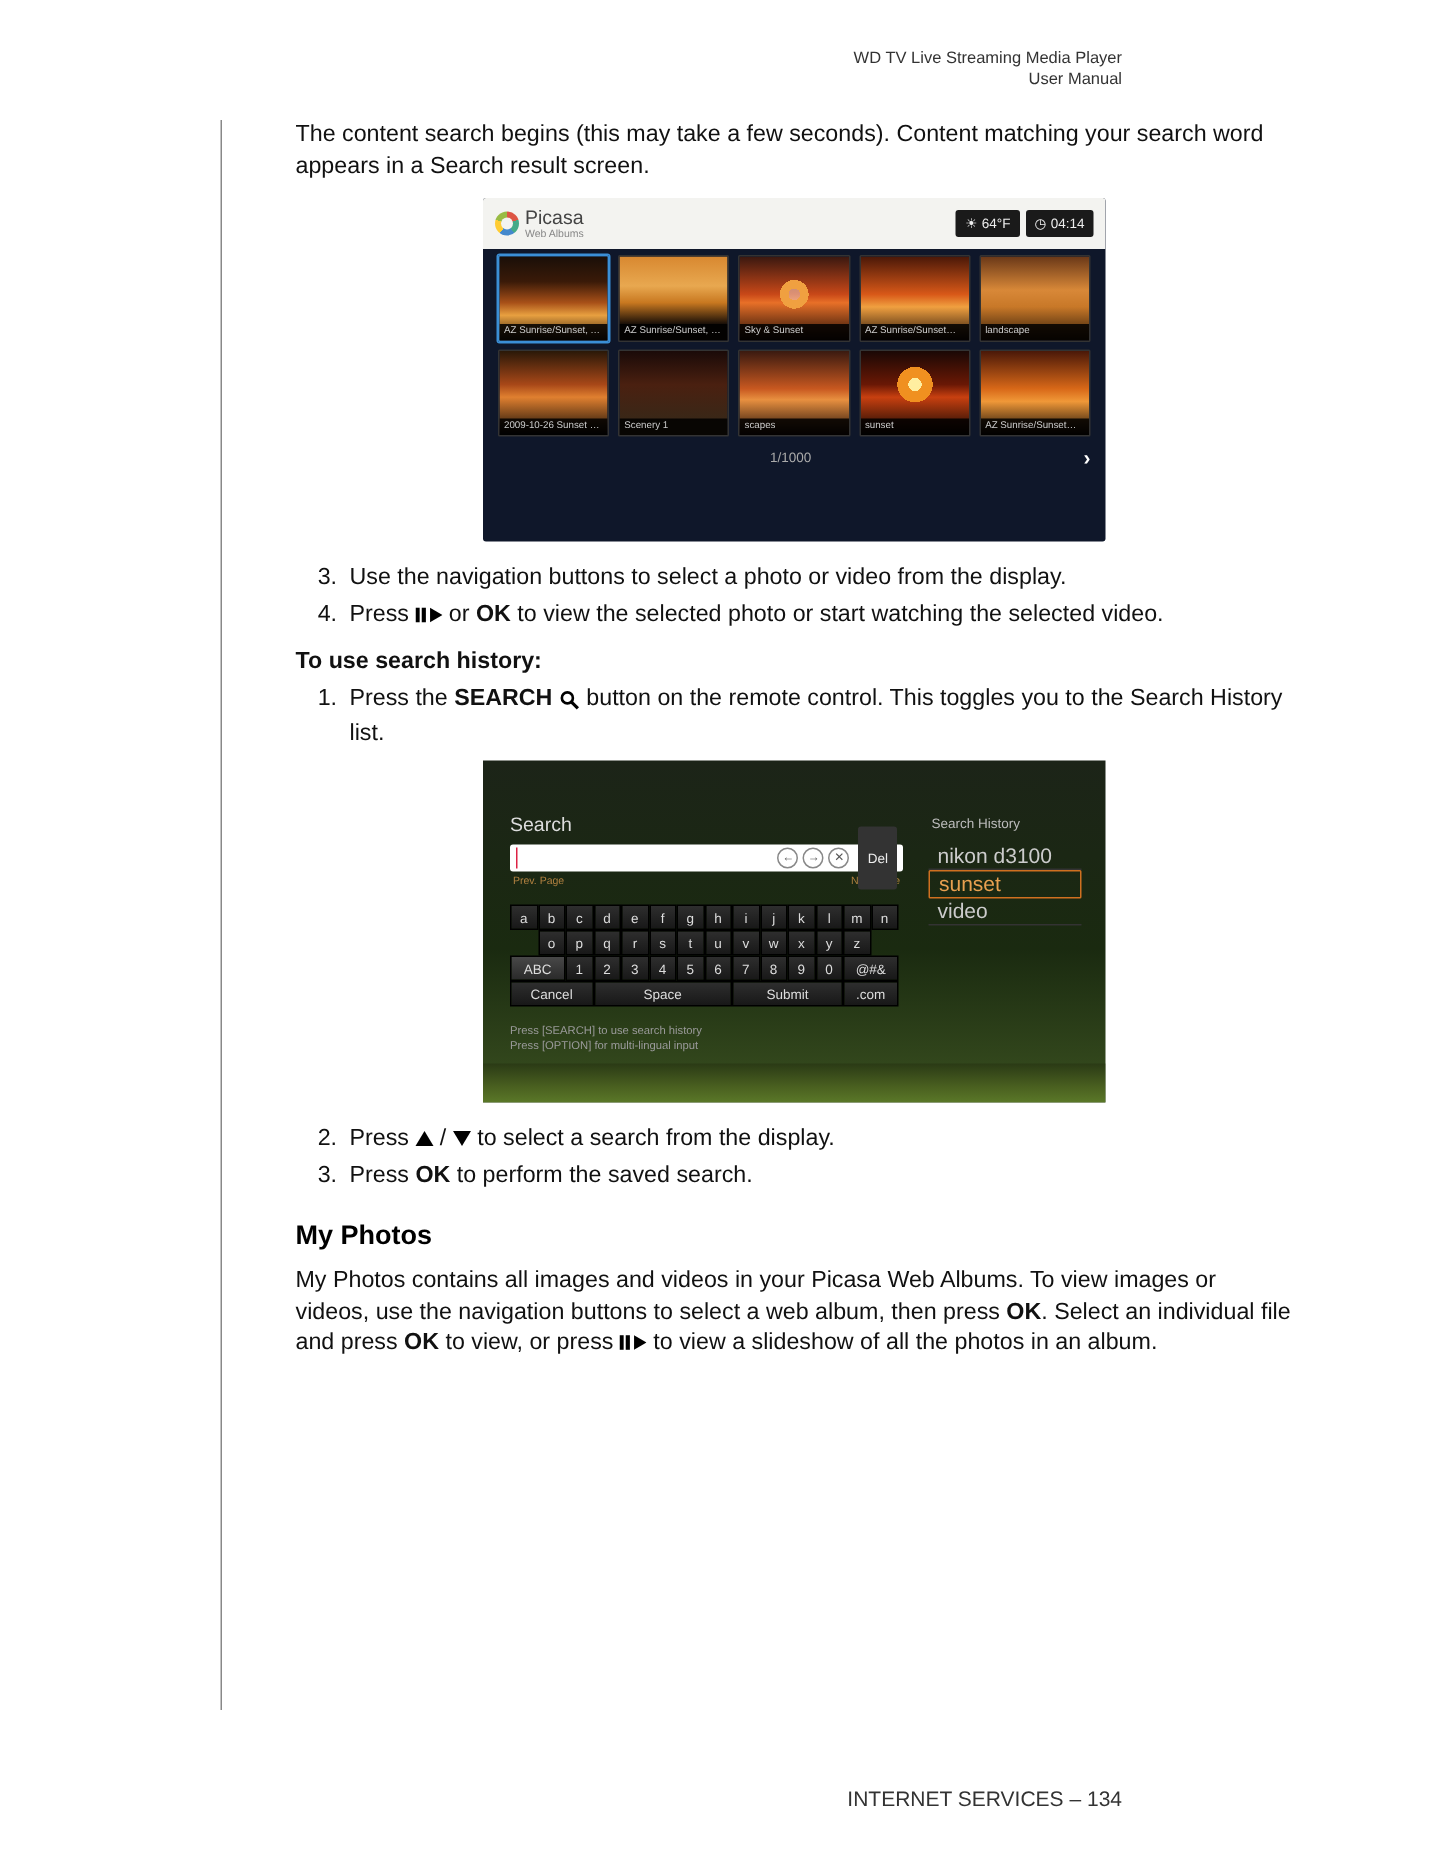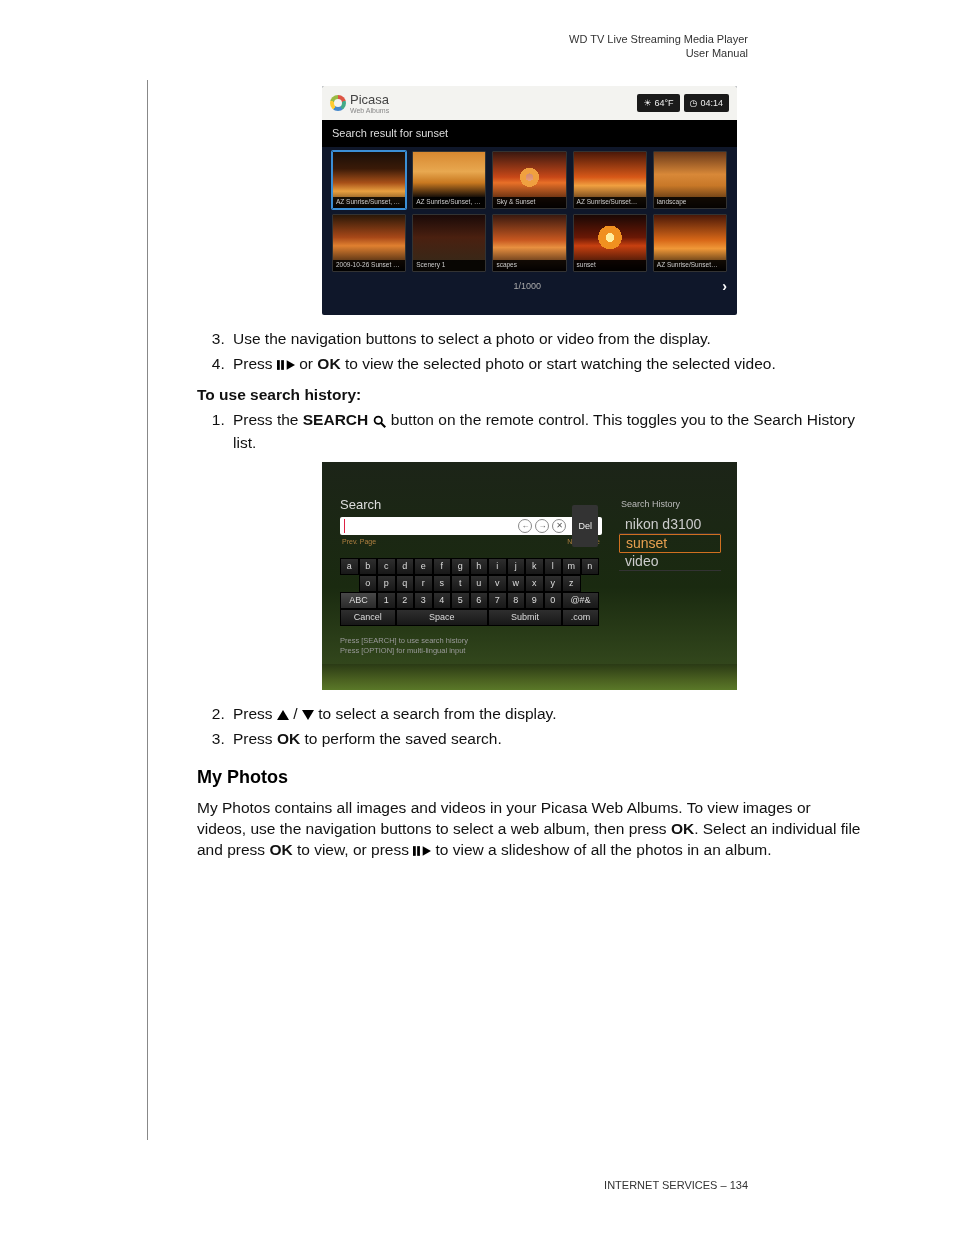--- a/index.html
+++ b/index.html
@@ -44,23 +44,23 @@
     color: #111;
   }
   .para { margin: 0 0 10px 0; }
   ol { margin: 4px 0 8px 0; padding-left: 32px; }
   ol li { padding-left: 4px; margin-bottom: 4px; }
   .bold { font-weight: bold; }
   .subhead { font-weight: bold; margin: 6px 0 4px 0; }
   .section-hdr { font-weight: bold; font-size: 18px; margin: 16px 0 8px 0; color:#000;}
   .footer {
     position: absolute;
-    bottom: 44px;
+    bottom: 28px;
     right: 90px;
-    font-size: 11px;
+    font-size: 14px;
     color: #333;
     margin-top: 20px;
   }
   .footer .sec { }
   
   .iicon { display:inline-block; vertical-align: -2px; }
   .pp-icon svg { width:18px; height:12px; }
   .mag-icon svg { width:14px; height:14px; vertical-align:-2px;}
   .tri-up { display:inline-block; width:0;height:0;border-left:6px solid transparent;border-right:6px solid transparent;border-bottom:10px solid #000; vertical-align:-1px;}
   .tri-down { display:inline-block; width:0;height:0;border-left:6px solid transparent;border-right:6px solid transparent;border-top:10px solid #000; vertical-align:-1px;}
@@ -199,20 +199,21 @@
 
 <div class="page">
   <div class="header-right">
     <div>WD TV Live Streaming Media Player</div>
     <div>User Manual</div>
   </div>
 
   <div class="vline"></div>
 
   <div class="content">
+    <p class="para">The content search begins (this may take a few seconds). Content matching your search word appears in a Search result screen.</p>
 
     <div class="shot1">
       <div class="s1-top">
         <div class="s1-logo">
           <span class="picasa-circle"></span>
           <span>
             <span>Picasa</span>
             <div class="s1-logo-sub">Web Albums</div>
           </span>
         </div>
@@ -220,21 +221,20 @@
           <div class="s1-badge">
             <span>☀</span>
             <span>64°F</span>
           </div>
           <div class="s1-badge">
             <span>◷</span>
             <span>04:14</span>
           </div>
         </div>
       </div>
-      <div class="s1-bar">Search result for sunset</div>
       <div class="s1-grid">
         <div class="thumb sel">
             <div class="img sunset-a"></div>
             <div class="cap">AZ Sunrise/Sunset, A…</div>
           </div>
         <div class="thumb">
             <div class="img sunset-b"></div>
             <div class="cap">AZ Sunrise/Sunset, …</div>
           </div>
         <div class="thumb">

